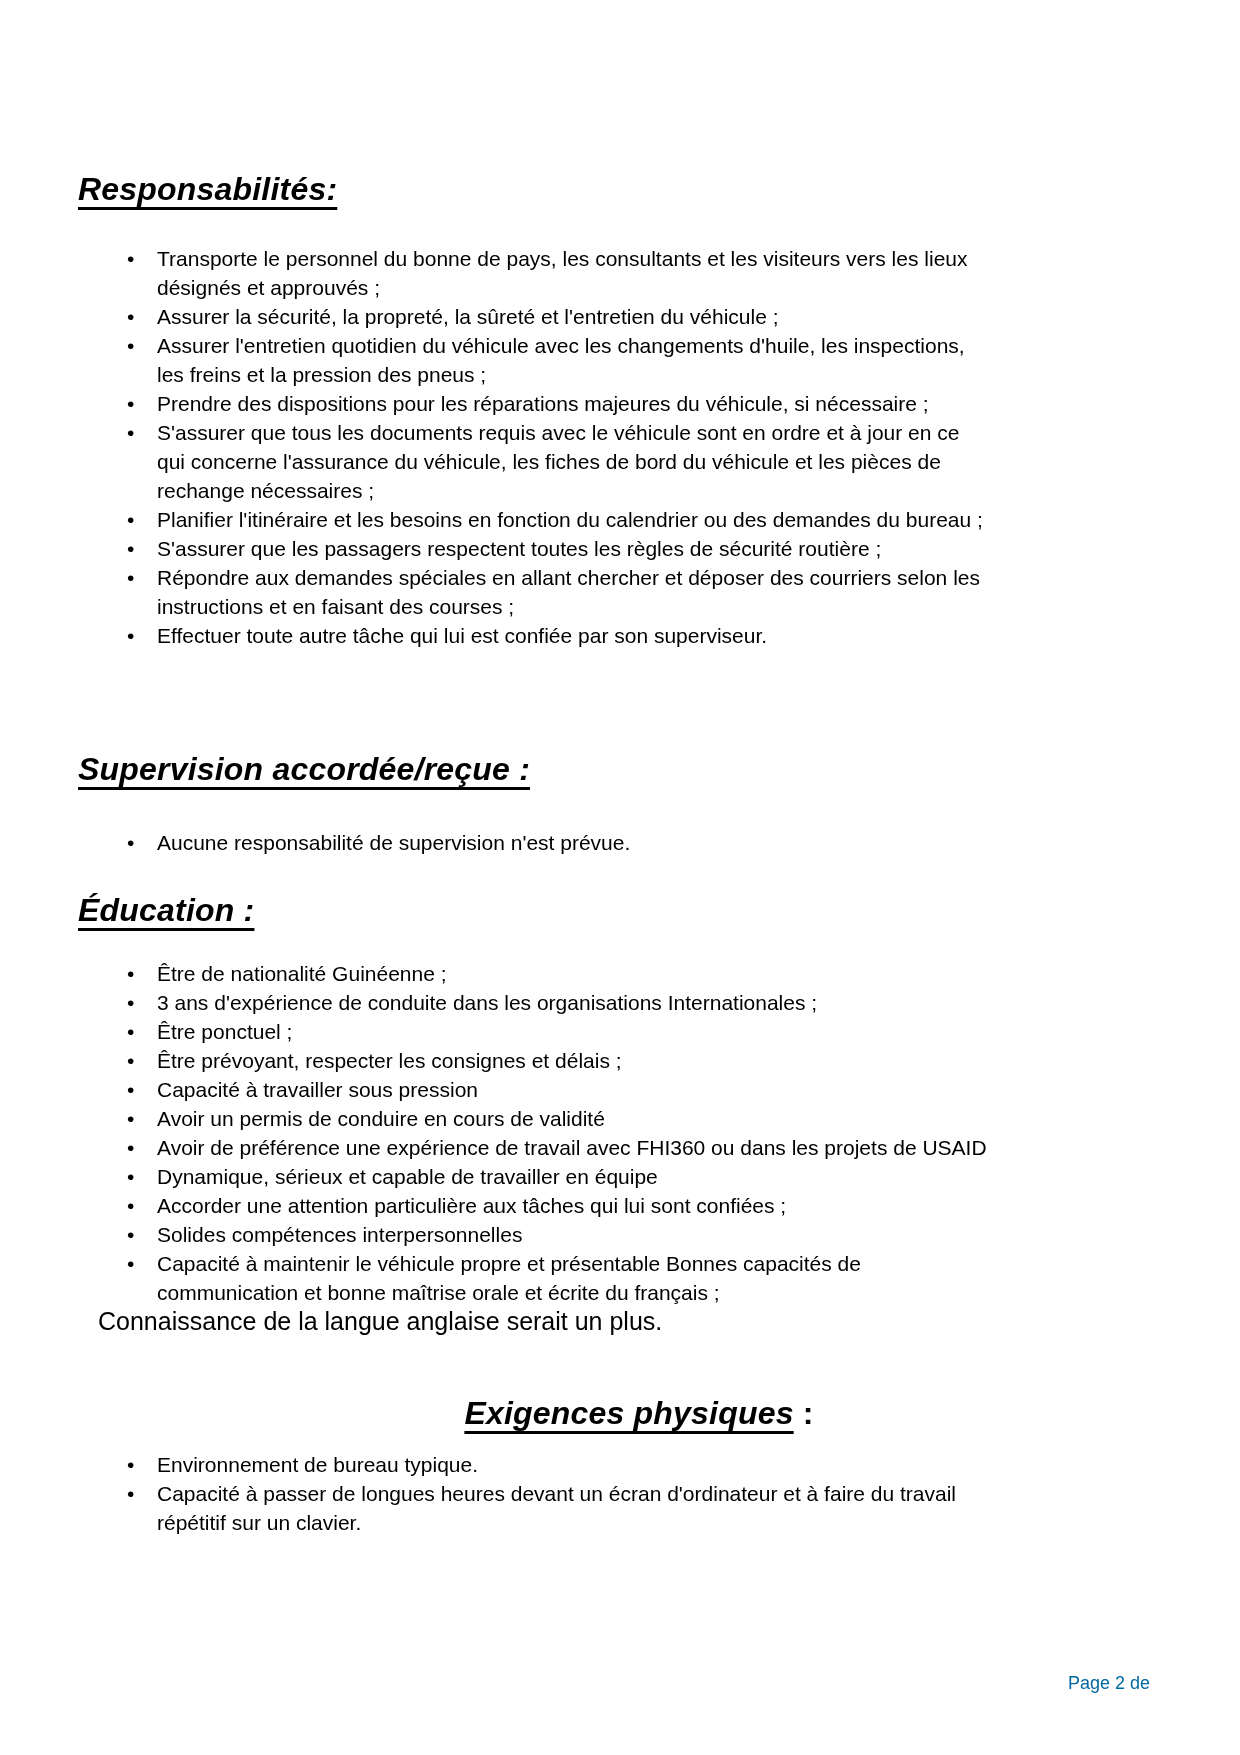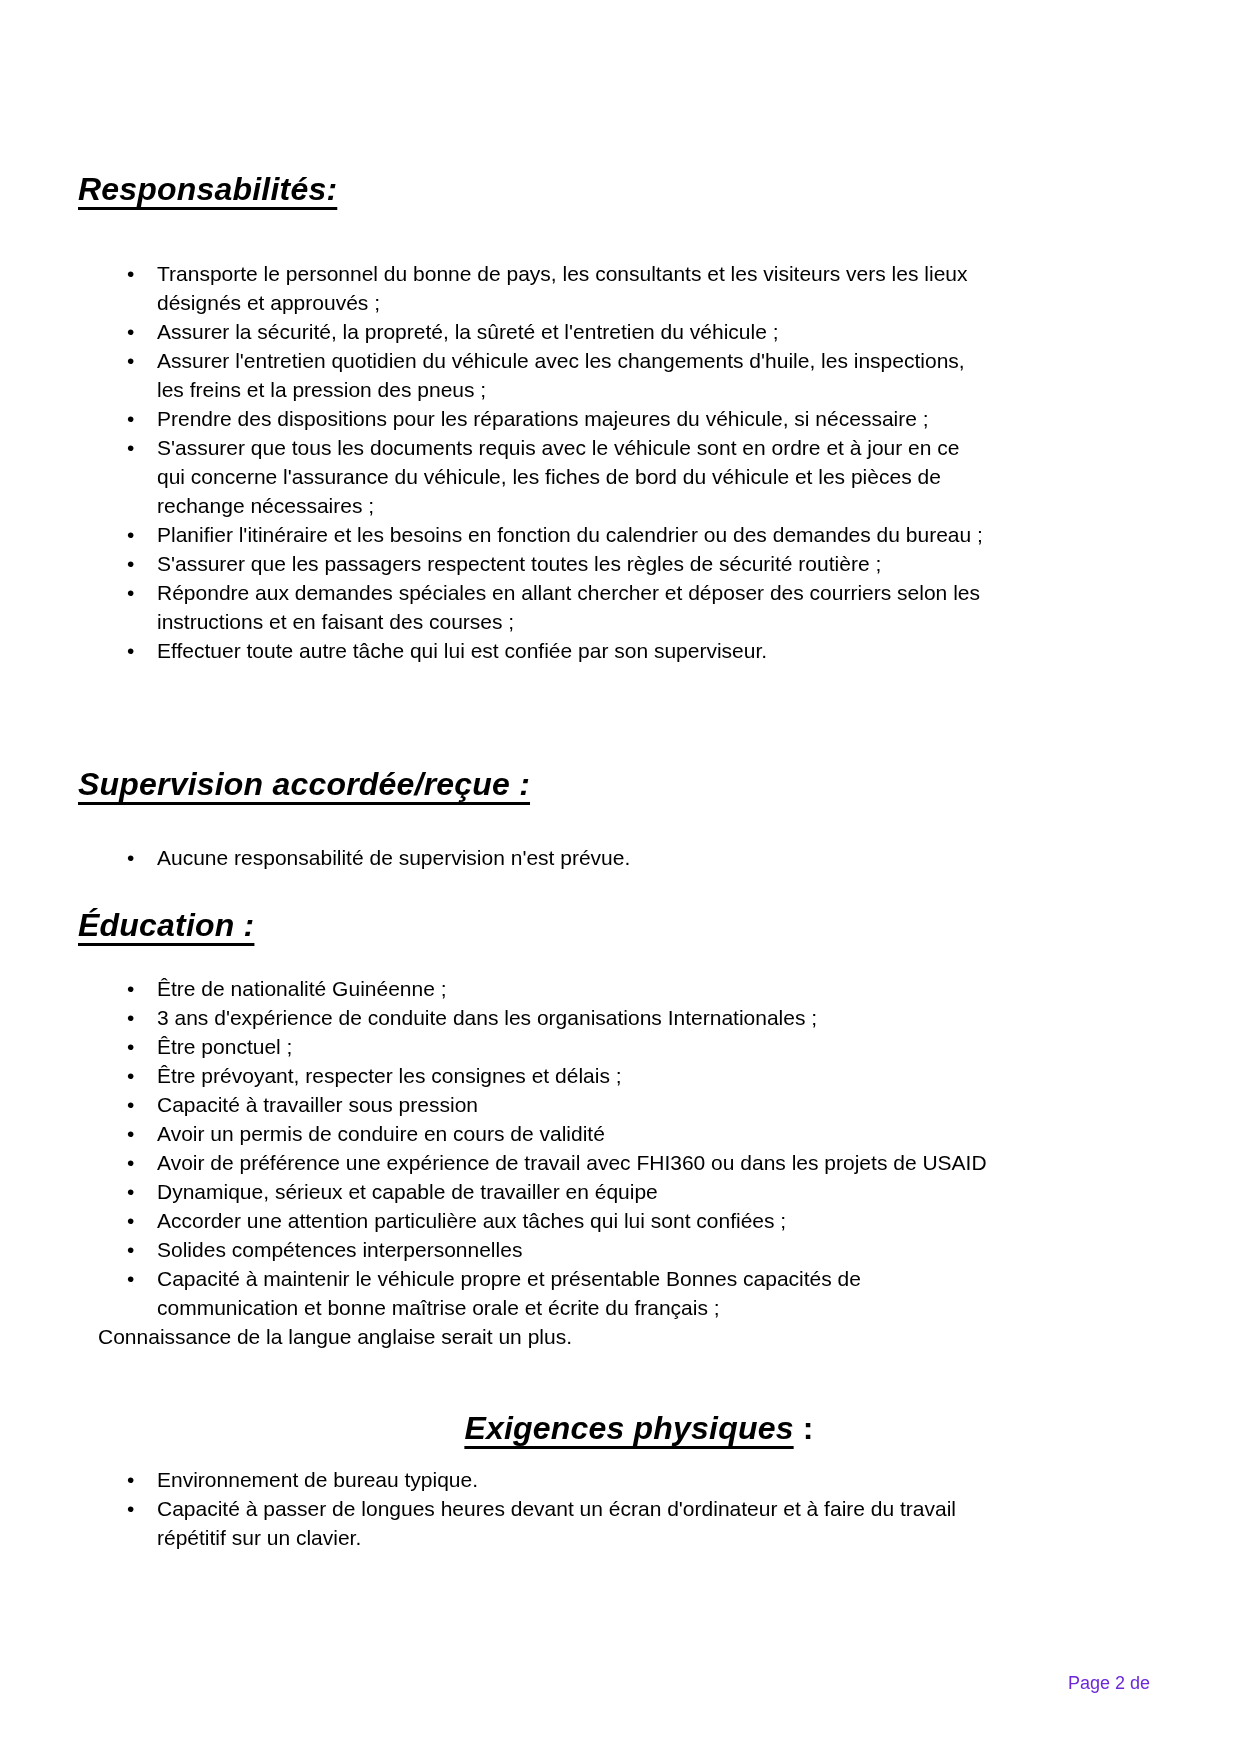--- a/index.html
+++ b/index.html
@@ -53,41 +53,41 @@
     white-space:pre-line;
   }
 
   .para {
     margin:0 0 0 25px;
     font-size:21px;
     line-height:29px;
   }
   .note {
     margin:0 0 0 20px;
-    font-size:21px;
-    line-height:29px;
-  }
-
-  #sec-resp h2 { margin-bottom:51px; }
+    font-size:25px;
+    line-height:29px;
+  }
+
+  #sec-resp h2 { margin-bottom:36px; }
   #sec-sup  { margin-top:100px; }
   #sec-sup h2 { margin-bottom:40px; }
   #sec-edu  { margin-top:34px; }
   #sec-edu h2 { margin-bottom:25px; }
   #sec-exp  { margin-top:30px; }
   #sec-exp h2 { margin-bottom:28px; }
   #sec-phy  { margin-top:58px; }
   #sec-phy h2 { margin-bottom:18px;text-align:center; }
 
   .footer {
     position:absolute;
     top:1672px;
     right:90px;
     font-size:18px;
     line-height:22px;
-    color:#6d28d9;
+    color:#0369a1;
   }
 </style>
 </head>
 <body>
 
 <div class="page">
   <div class="content">
 
     <section id="sec-resp">
       <h2><span class="hu">Responsabilités:</span></h2>

